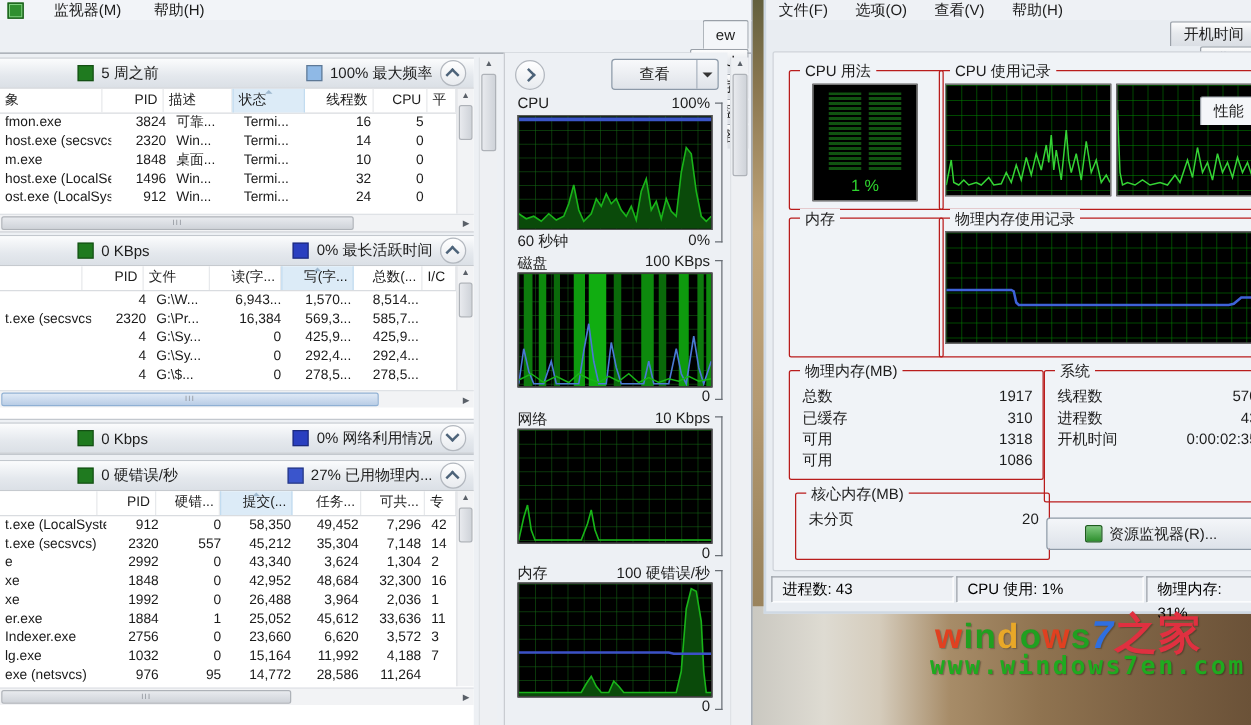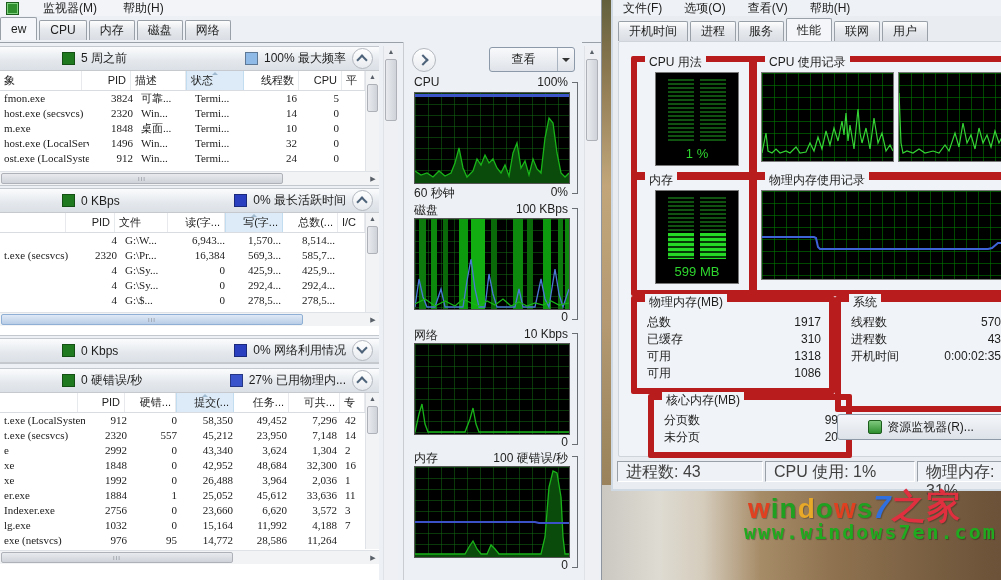--- a/index.html
+++ b/index.html
@@ -8,21 +8,21 @@
   .abs{position:absolute;}
 
   
   .wall-strip{left:599px;top:0;width:14px;height:580px;
     background:linear-gradient(#63603e 0%,#8a7750 12%,#c2a67a 32%,#b59a72 55%,#a08860 75%,#8f7a55 100%);}
   .wall-bottom{left:599px;top:485px;width:402px;height:95px;
     background:linear-gradient(90deg,#c9c7c0 0,#dedbd2 15%,#d5ccbc 26%,#a78c68 40%,#8f7350 58%,#7d6244 78%,#6b5238 100%);}
 
   
   .menubar{height:16px;display:flex;align-items:center;font-size:12px;color:#1d1d1d;gap:18px;padding-left:6px;}
-  .tabs{display:flex;align-items:flex-end;height:24px;padding-left:0px;}
+  .tabs{display:flex;align-items:flex-end;height:24px;padding-left:0px;flex-direction:column;}
   .tab{height:19px;line-height:19px;padding:0 10px;font-size:12px;color:#1d1d1d;
        background:linear-gradient(#fdfdfd,#e6e9ed 45%,#dadee4);border:1px solid #9aa0a8;border-bottom:none;
        border-radius:2px 2px 0 0;margin-right:2px;}
   .tab.active{height:22px;line-height:22px;background:#f4f6f9;position:relative;z-index:2;}
 
   
   .resmon{left:0;top:0;width:601px;height:580px;background:#edf0f4;border-right:1px solid #8e959e;}
   .resmon .menubar{background:#f2f4f8;border-bottom:1px solid #e0e3e8;}
   .resmon .tabsrow{background:#edf0f4;border-bottom:1px solid #9aa0a8;height:26px;}
   .appicon{width:11px;height:11px;background:#2f8f2f;border:1px solid #1c5c1c;margin-right:6px;
@@ -39,21 +39,21 @@
         margin-right:6px;flex:none;position:relative;}
   .chev i{position:absolute;left:5px;top:7px;width:6px;height:6px;border-left:2px solid #4d6379;border-top:2px solid #4d6379;}
   .chev.up i{transform:rotate(45deg);}
   .chev.down i{transform:rotate(225deg);top:3px;}
 
   .thead{display:flex;height:19px;border-bottom:1px solid #d9dce0;font-size:11px;color:#1d1d1d;background:#fff;}
   .th{line-height:18px;padding:0 4px;border-right:1px solid #e7e9ec;overflow:hidden;white-space:nowrap;position:relative;}
   .th.sorted{background:#dcebf7;border-right:1px solid #c2dcf0;border-left:1px solid #c2dcf0;}
   .th.sorted::before{content:"";position:absolute;left:50%;top:1px;margin-left:-3px;border-left:3px solid transparent;
         border-right:3px solid transparent;border-bottom:3px solid #9fb9cf;}
-  .trow{display:flex;height:15px;font-size:11px;color:#1a1a1a;font-family:Liberation Serif, serif;}
+  .trow{display:flex;height:15px;font-size:11px;color:#1a1a1a;}
   .td{line-height:15px;padding:0 4px;overflow:hidden;white-space:nowrap;}
   .num{text-align:right;}
 
   
   .t-cpu .c0{flex:1;} .t-cpu .c1{width:40px;} .t-cpu .c2{width:46px;} .t-cpu .c3{width:48px;}
   .t-cpu .c4{width:46px;} .t-cpu .c5{width:34px;} .t-cpu .c6{width:14px;}
   .t-disk .c0{flex:1;} .t-disk .c1{width:40px;} .t-disk .c2{width:44px;} .t-disk .c3{width:48px;}
   .t-disk .c4{width:48px;} .t-disk .c5{width:46px;} .t-disk .c6{width:18px;}
   .t-mem .c0{flex:1;} .t-mem .c1{width:38px;} .t-mem .c2{width:42px;} .t-mem .c3{width:48px;}
   .t-mem .c4{width:46px;} .t-mem .c5{width:42px;} .t-mem .c6{width:16px;}
@@ -83,21 +83,21 @@
                       linear-gradient(90deg,rgba(20,110,20,.5) 1px,transparent 1px);
      background-size:13px 11px;}
   .graph svg{display:block;}
   .bracket{border:1px solid #6a6f76;border-left:none;width:5px;}
 
   
   .taskmgr{left:611px;top:0;width:395px;height:489px;background:#e9edf2;
       border-left:2px solid #cfd9e4;border-bottom:2px solid #cfd9e4;}
   .taskmgr .menubar{background:#eef1f5;}
   .tm-page{left:5px;top:41px;width:386px;height:414px;background:#f0f3f7;border:1px solid #cfd4da;border-radius:2px;}
-  .group{position:absolute;border:6px solid #b91c1c;border-radius:2px;}
+  .group{position:absolute;border:1px solid #b91c1c;border-radius:2px;padding-left:10px;}
   .group>.glab{position:absolute;top:-8px;left:8px;background:#f0f3f7;padding:0 4px;font-size:12px;color:#1d1d1d;}
   .gauge{position:absolute;background:#000;border:1px solid #777;}
   .dashcol{position:absolute;top:6px;bottom:24px;width:26px;
      background:repeating-linear-gradient(to bottom,rgba(30,150,30,.55) 0 2px,transparent 2px 4px);}
   .dash-l{left:12px;} .dash-r{left:44px;}
   .brightcol{position:absolute;bottom:24px;width:26px;
      background:repeating-linear-gradient(to bottom,#26d926 0 3px,#063a06 3px 5px);}
   .gval{position:absolute;bottom:4px;left:0;right:0;text-align:center;color:#2ed52e;font-size:13px;}
   .tmgraph{position:absolute;background:#000;border:1px solid #777;
      background-image:linear-gradient(rgba(0,130,0,.55) 1px,transparent 1px),
@@ -105,21 +105,21 @@
      background-size:12px 12px;}
   .kv{position:absolute;left:10px;right:8px;top:12px;}
   .kvrow{display:flex;font-size:12px;color:#1d1d1d;height:17px;line-height:17px;}
   .kvrow .v{margin-left:auto;}
   .tmbtn{position:absolute;height:24px;border:1px solid #8e9aa7;border-radius:3px;
      background:linear-gradient(#f4f6f9,#dde2e9);display:flex;align-items:center;justify-content:center;
      font-size:12px;color:#1d1d1d;gap:5px;}
   .tmbtn .ico{width:12px;height:12px;background:linear-gradient(#7fc97f,#2e8f2e);border:1px solid #1c5c1c;border-radius:2px;}
   .tm-status{position:absolute;left:4px;top:461px;width:388px;height:21px;display:flex;gap:2px;}
   .tm-status .cell{border:1px solid;border-color:#9aa0a8 #fff #fff #9aa0a8;background:#eef1f5;
-     font-size:16px;color:#404040;line-height:19px;padding:0 8px;}
+     font-size:12px;color:#000000;line-height:19px;padding:0 8px;}
   .tm-status .c1{width:128px;} .tm-status .c2{width:132px;} .tm-status .c3{flex:1;}
 
   
   .wm1{left:748px;top:484px;font-weight:bold;font-size:28px;letter-spacing:1px;white-space:nowrap;
        text-shadow:1px 1px 1px rgba(0,0,0,.25);}
   .wm1 .big{font-size:34px;}
   .wm1 .seven{font-style:italic;font-size:31px;}
   .wm2{left:744px;top:520px;font-family:"DejaVu Sans Mono",monospace;font-weight:bold;font-size:20px;
        color:#1faa1f;letter-spacing:2px;text-shadow:1px 1px 1px rgba(0,0,0,.3);}
 </style>
@@ -361,21 +361,21 @@
             <span class="td c3 num">58,350</span>
             <span class="td c4 num">49,452</span>
             <span class="td c5 num">7,296</span>
             <span class="td c6">42</span>
           </div>
           <div class="trow">
             <span class="td c0">t.exe (secsvcs)</span>
             <span class="td c1 num">2320</span>
             <span class="td c2 num">557</span>
             <span class="td c3 num">45,212</span>
-            <span class="td c4 num">23,950</span>
+            <span class="td c4 num">35,304</span>
             <span class="td c5 num">7,148</span>
             <span class="td c6">14</span>
           </div>
           <div class="trow">
             <span class="td c0">e</span>
             <span class="td c1 num">2992</span>
             <span class="td c2 num">0</span>
             <span class="td c3 num">43,340</span>
             <span class="td c4 num">3,624</span>
             <span class="td c5 num">1,304</span>
@@ -586,27 +586,20 @@
       </div>
       <div class="tmgraph" style="left:141px;top:10px;width:118px;height:88px;">
         <svg width="118" height="88" viewBox="0 0 118 88" preserveAspectRatio="none">
           <polyline points="0,20 2,70 4,80 8,78 14,80 20,76 26,80 34,78 40,80 46,72 50,78 56,60 60,74 64,50 68,70 72,62 76,76 80,55 84,70 88,62 92,74 96,58 100,70 104,62 108,74 112,50 115,66 118,60" fill="none" stroke="#35d435" stroke-width="1.2"></polyline>
         </svg>
       </div>
     </div>
 
     <div class="group" style="left:12px;top:132px;width:112px;height:110px;">
       <span class="glab">内存</span>
-      <div class="gauge" style="left:18px;top:10px;width:82px;height:92px;">
-        <div class="dashcol dash-l"></div>
-          <div class="dashcol dash-r"></div>
-        <div class="brightcol" style="left:12px;height:26px;"></div>
-        <div class="brightcol" style="left:44px;height:26px;"></div>
-        <div class="gval">599 MB</div>
-      </div>
     </div>
 
     <div class="group" style="left:132px;top:132px;width:252px;height:110px;">
       <span class="glab">物理内存使用记录</span>
       <div class="tmgraph" style="left:4px;top:10px;width:255px;height:88px;">
         <svg width="255" height="88" viewBox="0 0 255 88" preserveAspectRatio="none">
           <polyline points="0,46 52,46 54,47 56,56 58,58 226,58 230,57 236,52 242,52 255,52" fill="none" stroke="#3e62d8" stroke-width="2"></polyline>
         </svg>
       </div>
     </div>
@@ -626,27 +619,23 @@
             <span>可用</span>
             <span class="v">1318</span>
           </div>
           <div class="kvrow">
             <span>可用</span>
             <span class="v">1086</span>
           </div>
         </div>
     </div>
 
-    <div class="group" style="left:29px;top:352px;width:192px;height:52px;">
+    <div class="group" style="left:17px;top:352px;width:192px;height:52px;">
       <span class="glab">核心内存(MB)</span>
       <div class="kv">
-          <div class="kvrow">
-            <span>分页数</span>
-            <span class="v">99</span>
-          </div>
           <div class="kvrow">
             <span>未分页</span>
             <span class="v">20</span>
           </div>
         </div>
     </div>
 
     <div class="group" style="left:216px;top:254px;width:168px;height:104px;">
       <span class="glab">系统</span>
       <div class="kv">

